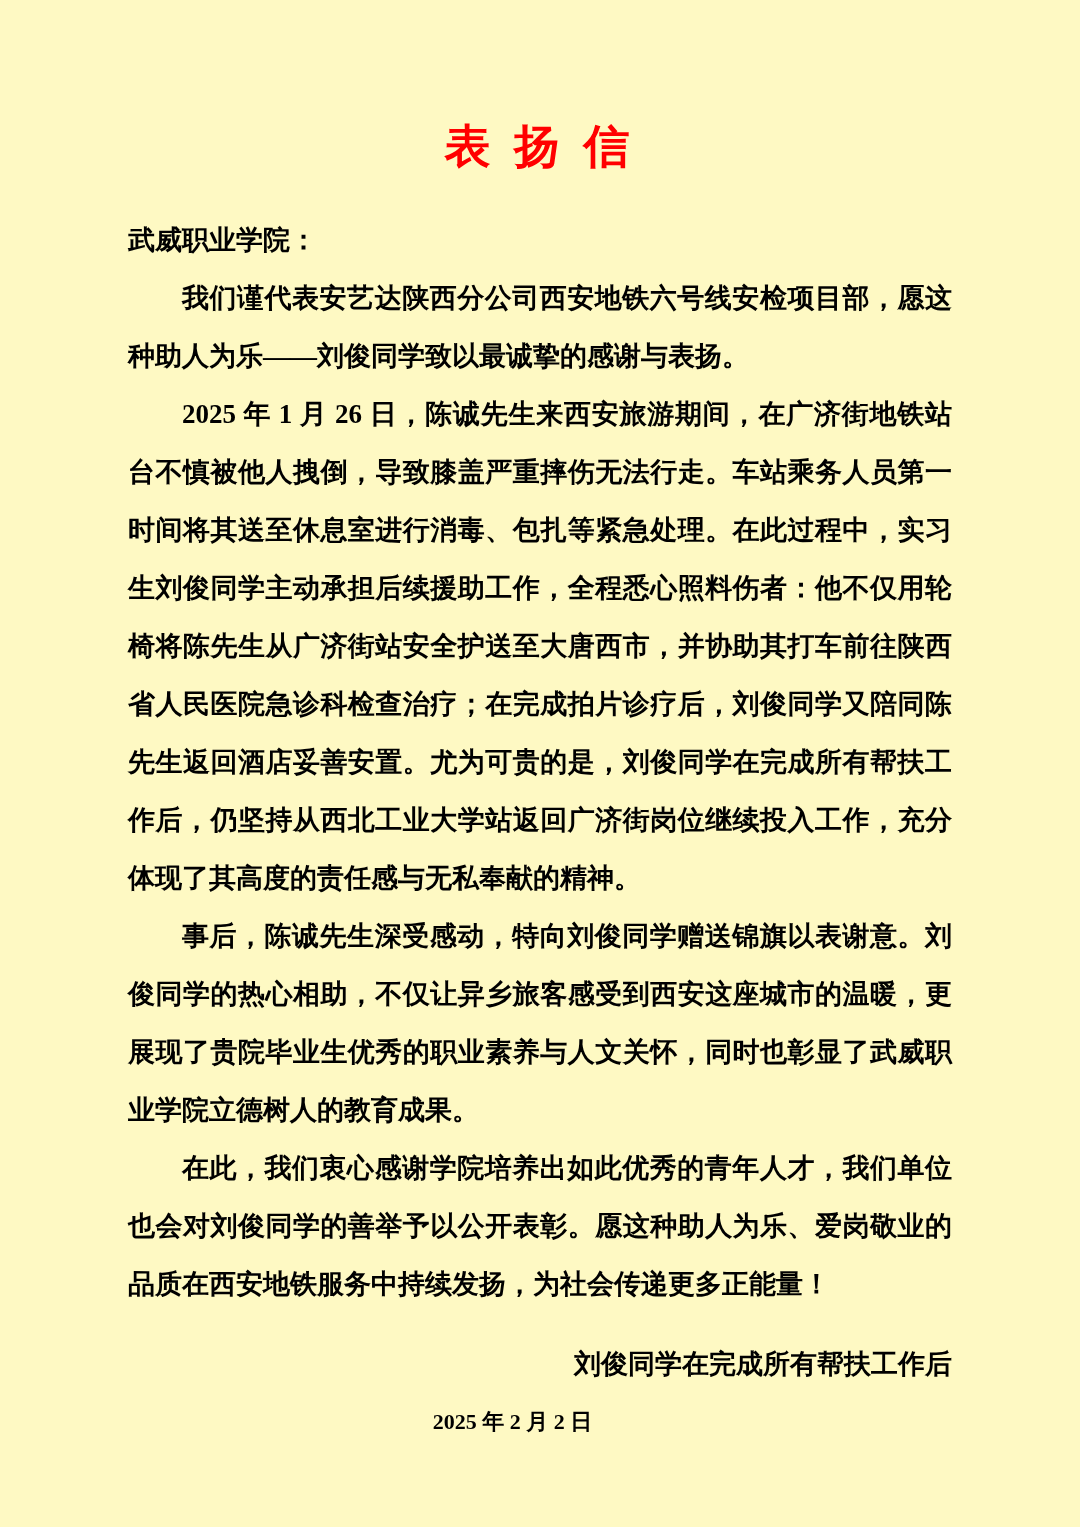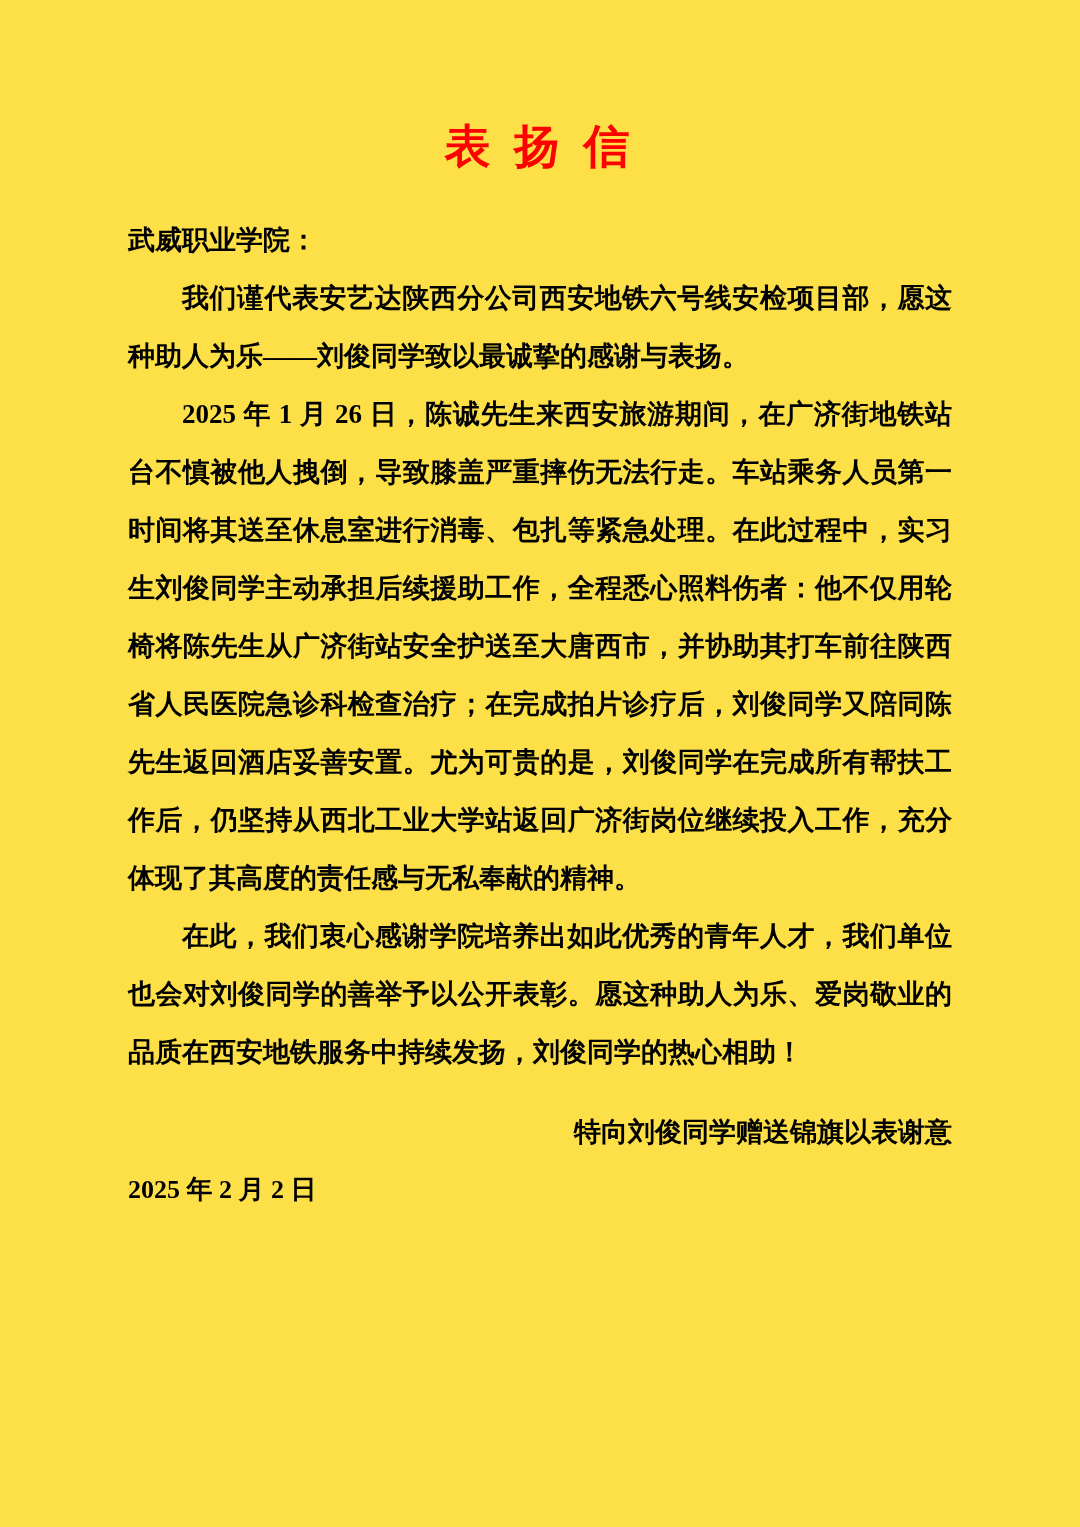--- a/index.html
+++ b/index.html
@@ -5,21 +5,21 @@
   * { margin: 0; padding: 0; box-sizing: border-box; }
 
   html, body {
     background: #ffffff;
   }
 
   .page {
     width: 1080px;
     height: 1527px;
     margin: 0 auto;
-    background: #fde047;
+    background: #fef9c3;
     padding: 122px 128px 0 128px;
     font-family: "Liberation Serif", "DejaVu Serif", serif;
     color: #000000;
     overflow: hidden;
     position: relative;
   }
 
   .letter-title {
     text-align: center;
     font-size: 46px;
@@ -50,45 +50,46 @@
     margin-top: 22px;
   }
 
   .signature-line {
     text-align: right;
     font-size: 27px;
     line-height: 58px;
   }
 
   .date-line {
-    text-align: left;
-    font-size: 26px;
+    text-align: center;
+    font-size: 22px;
     line-height: 58px;
     padding-right: 55px;
   }
 </style>
 </head>
 <body>
 
 <div class="page">
 
   <h1 class="letter-title">表 扬 信</h1>
 
   <div class="letter-body">
 
     <p class="salutation">武威职业学院：</p>
 
     <p class="para">我们谨代表安艺达陕西分公司西安地铁六号线安检项目部，愿这种助人为乐——刘俊同学致以最诚挚的感谢与表扬。</p>
 
     <p class="para">2025 年 1 月 26 日，陈诚先生来西安旅游期间，在广济街地铁站台不慎被他人拽倒，导致膝盖严重摔伤无法行走。车站乘务人员第一时间将其送至休息室进行消毒、包扎等紧急处理。在此过程中，实习生刘俊同学主动承担后续援助工作，全程悉心照料伤者：他不仅用轮椅将陈先生从广济街站安全护送至大唐西市，并协助其打车前往陕西省人民医院急诊科检查治疗；在完成拍片诊疗后，刘俊同学又陪同陈先生返回酒店妥善安置。尤为可贵的是，刘俊同学在完成所有帮扶工作后，仍坚持从西北工业大学站返回广济街岗位继续投入工作，充分体现了其高度的责任感与无私奉献的精神。</p>
 
+    <p class="para">事后，陈诚先生深受感动，特向刘俊同学赠送锦旗以表谢意。刘俊同学的热心相助，不仅让异乡旅客感受到西安这座城市的温暖，更展现了贵院毕业生优秀的职业素养与人文关怀，同时也彰显了武威职业学院立德树人的教育成果。</p>
 
-    <p class="para">在此，我们衷心感谢学院培养出如此优秀的青年人才，我们单位也会对刘俊同学的善举予以公开表彰。愿这种助人为乐、爱岗敬业的品质在西安地铁服务中持续发扬，刘俊同学的热心相助！</p>
+    <p class="para">在此，我们衷心感谢学院培养出如此优秀的青年人才，我们单位也会对刘俊同学的善举予以公开表彰。愿这种助人为乐、爱岗敬业的品质在西安地铁服务中持续发扬，为社会传递更多正能量！</p>
 
     <div class="signature-block">
-      <p class="signature-line">特向刘俊同学赠送锦旗以表谢意</p>
+      <p class="signature-line">刘俊同学在完成所有帮扶工作后</p>
 
       <p class="date-line">2025 年 2 月 2 日</p>
     </div>
 
   </div>
 
 </div>
 
 </body></html>

